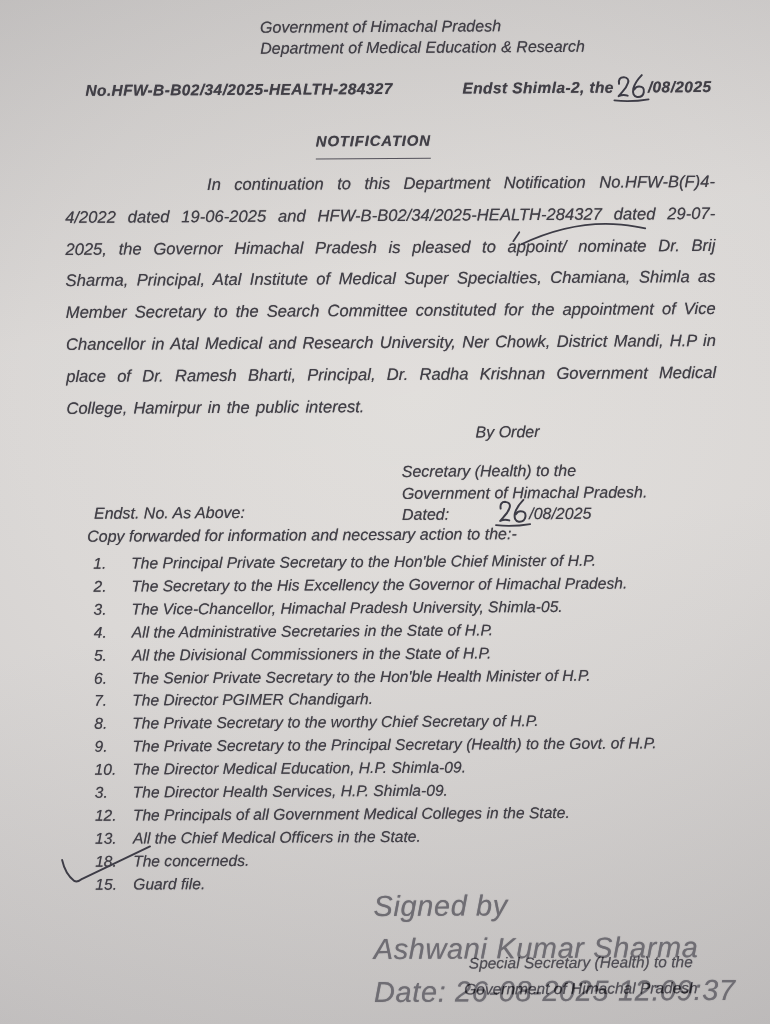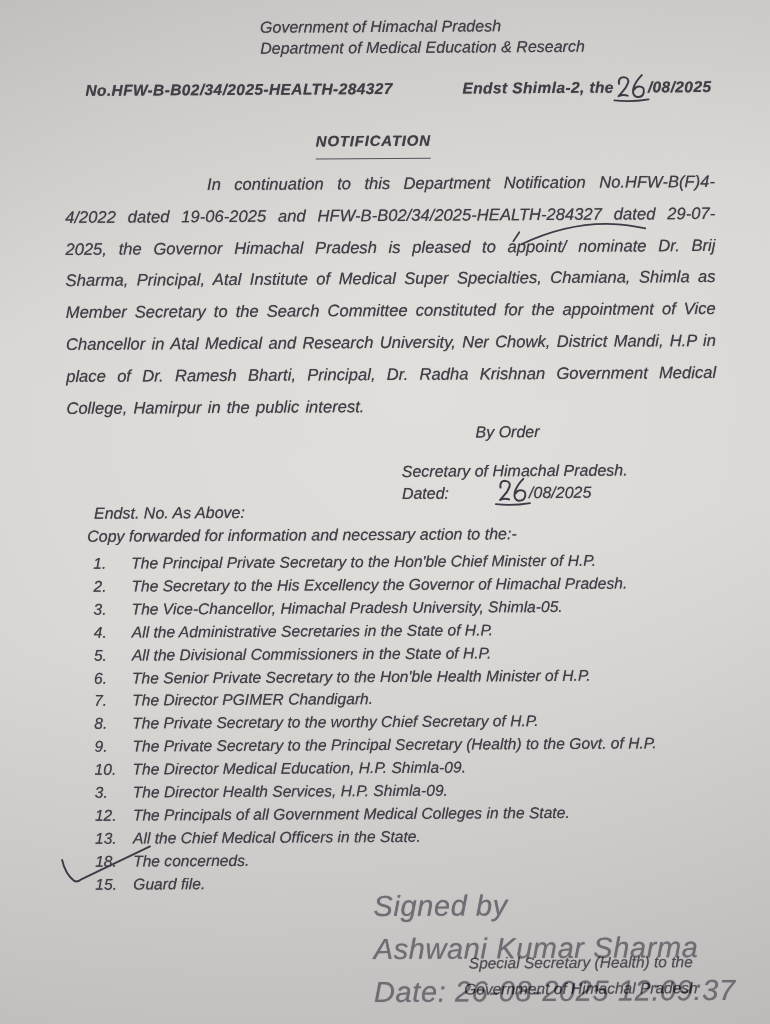--- a/index.html
+++ b/index.html
@@ -67,21 +67,22 @@
     <div class="abs bodytext typed">In continuation to this Department Notification No.HFW-B(F)4-4/2022 dated 19-06-2025 and HFW-B-B02/34/2025-HEALTH-284327 dated 29-07-2025, the Governor Himachal Pradesh is pleased to appoint/ nominate Dr. Brij Sharma, Principal, Atal Institute of Medical Super Specialties, Chamiana, Shimla as Member Secretary to the Search Committee constituted for the appointment of Vice Chancellor in Atal Medical and Research University, Ner Chowk, District Mandi, H.P in place of Dr. Ramesh Bharti, Principal, Dr. Radha Krishnan Government Medical College, Hamirpur in the public interest.</div>
 
     <svg class="mark" style="left:505px;top:218px;" width="152" height="30" viewBox="0 0 152 30">
       <path class="ink" stroke-width="1.7" d="M10,24 L16,15"></path>
       <path class="ink" stroke-width="1.7" d="M18,27 Q70,3 118,8 Q132,9.5 142,12"></path>
     </svg>
 
     <div class="abs byorder typed">By Order</div>
 
     <div class="abs sigblock typed">
-      <div>Secretary of Himachal Pradesh.</div>
+      <div>Secretary (Health) to the</div>
+      <div>Government of Himachal Pradesh.</div>
       <div class="sig-dated">
         <span>Dated:</span>
           <span class="gap"></span>
           <svg class="hw26" width="38" height="34" viewBox="0 0 40 34">
           <path class="ink" stroke-width="2.1" d="M7,12 Q6,5 12,5 Q18,6 16.5,11 Q15,16 10,21 L6.5,25 Q11,23 16,24.5"></path>
           <path class="ink" stroke-width="2.1" d="M31,3 Q24,10 22,17 Q20.5,25 26,26 Q32,26.5 33,21 Q34,15 28,15 Q25,15 23,18"></path>
           <path class="ink" stroke-width="1.9" d="M2,29.5 Q20,31.5 38,28.5"></path>
         </svg>
           <span>/08/2025</span>
       </div>

